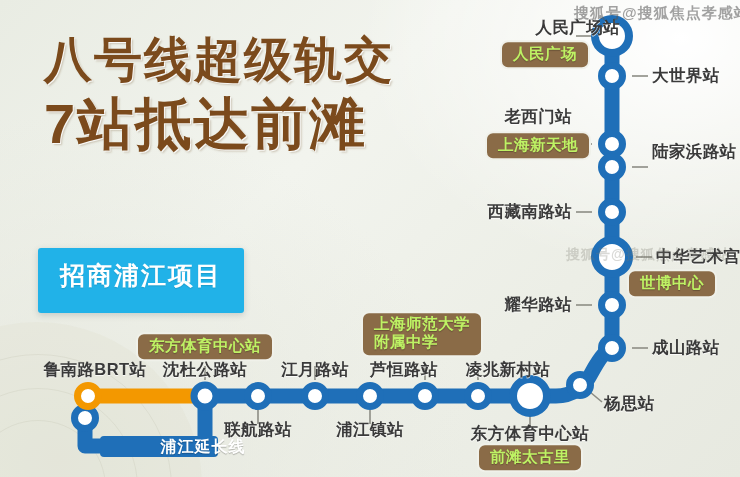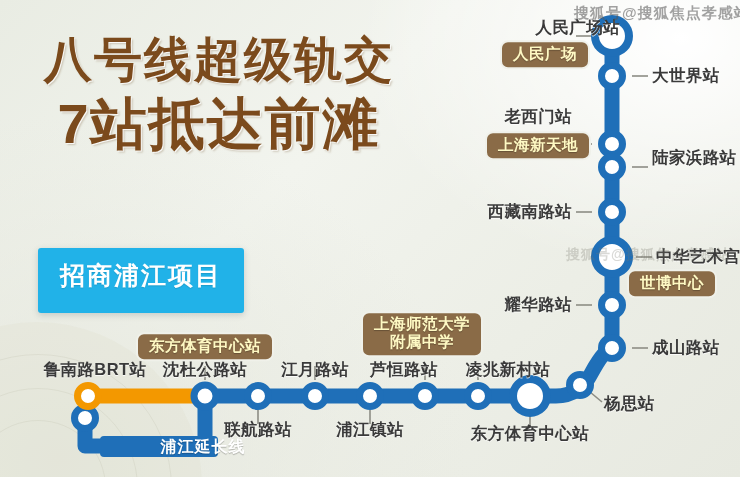--- a/index.html
+++ b/index.html
@@ -23,21 +23,20 @@
   .headline{position:absolute;left:44px;top:36px;z-index:6;}
   .hl-line{
     color:#7b4a1c;
     font-weight:bold;
     letter-spacing:2px;
     line-height:1.02;
     white-space:nowrap;
     text-shadow:
       1px 1px 0 rgba(255,255,255,.85),
       2px 2px 2px rgba(120,90,55,.28);
-    text-align: center;
   }
   .hl1{font-size:48px;}
   .hl2{font-size:56px;margin-top:10px;}
 
   
   .project-badge{
     position:absolute;left:38px;top:248px;z-index:6;
     background:#21b2e8;
     color:#ffffff;
     font-size:25px;font-weight:bold;letter-spacing:2px;
@@ -58,29 +57,28 @@
     text-shadow:0 1px 0 rgba(255,255,255,.75);
   }
   .lbl.r{transform:translate(-100%,-50%);}   
   .lbl.l{transform:translate(0,-50%);}       
   .lbl.c{transform:translate(-50%,-50%);}    
 
   
   .pill{
     position:absolute;z-index:8;
     background:#8a6b47;
-    color:#fef9c3;
+    color:#bef264;
     font-size:15.5px;font-weight:bold;letter-spacing:.5px;
     padding:3px 11px 4px 11px;
     border-radius:8px;
     white-space:nowrap;
     border:2px solid #f0f1ea;
     text-shadow:0 1px 1px rgba(0,0,0,.25);
     line-height:1.18;
-    text-align:center;
   }
   .pill.c{transform:translate(-50%,-50%);}
   .pill.l{transform:translate(0,-50%);}
   .pill.two{padding:2px 11px 3px 11px;}
 
   
   .ext-pill{
     position:absolute;z-index:8;
     color:#ffffff;font-size:16px;font-weight:bold;letter-spacing:1px;
     white-space:nowrap;
@@ -164,38 +162,39 @@
       <circle cx="85" cy="418" r="10.5" fill="#ffffff" stroke="#1f6fb8" stroke-width="7"></circle>
       <circle cx="88" cy="396" r="10.5" fill="#ffffff" stroke="#f39800" stroke-width="7"></circle>
     </g>
 
     <rect x="100" y="436" width="118" height="21" rx="4" fill="#1f6fb8"></rect>
   </svg>
 
   <div class="lbl r" style="left:572px;top:28px;margin-left:48px;">人民广场站</div>
   <div class="lbl l" style="left:652px;top:76px;">大世界站</div>
   <div class="lbl r" style="left:572px;top:117px;">老西门站</div>
-  <div class="lbl l" style="left:652px;top:158px;">陆家浜路站</div>
+  <div class="lbl l" style="left:652px;top:152px;">陆家浜路站</div>
   <div class="lbl r" style="left:572px;top:212px;">西藏南路站</div>
   <div class="lbl l" style="left:656px;top:257px;">中华艺术宫站</div>
   <div class="lbl r" style="left:572px;top:305px;text-align:right;">耀华路站</div>
   <div class="lbl l" style="left:652px;top:348px;">成山路站</div>
   <div class="lbl l" style="left:604px;top:404px;">杨思站</div>
   <div class="lbl c" style="left:530px;top:434px;">东方体育中心站</div>
   <div class="lbl c" style="left:508px;top:370px;">凌兆新村站</div>
   <div class="lbl c" style="left:404px;top:370px;">芦恒路站</div>
   <div class="lbl c" style="left:370px;top:430px;">浦江镇站</div>
   <div class="lbl c" style="left:315px;top:370px;">江月路站</div>
   <div class="lbl c" style="left:258px;top:430px;">联航路站</div>
   <div class="lbl c" style="left:205px;top:370px;">沈杜公路站</div>
   <div class="lbl c" style="left:95px;top:370px;">鲁南路BRT站</div>
 
   <div class="pill c" style="left:545px;top:55px;">人民广场</div>
   <div class="pill c" style="left:538px;top:146px;">上海新天地</div>
   <div class="pill l" style="left:627px;top:284px;">世博中心</div>
+  <div class="pill c" style="left:530px;top:458px;">前滩太古里</div>
   <div class="pill c two" style="left:422px;top:334px;">
     <div>上海师范大学</div>
     <div>附属中学</div>
   </div>
   <div class="pill c" style="left:205px;top:347px;">东方体育中心站</div>
 
   <div class="ext-pill" style="left:159px;top:447px;">浦江延长线</div>
 
   <div class="wm wm-top">搜狐号@搜狐焦点孝感站</div>
   <div class="wm wm-mid">搜狐号@搜狐焦点孝感站</div>

